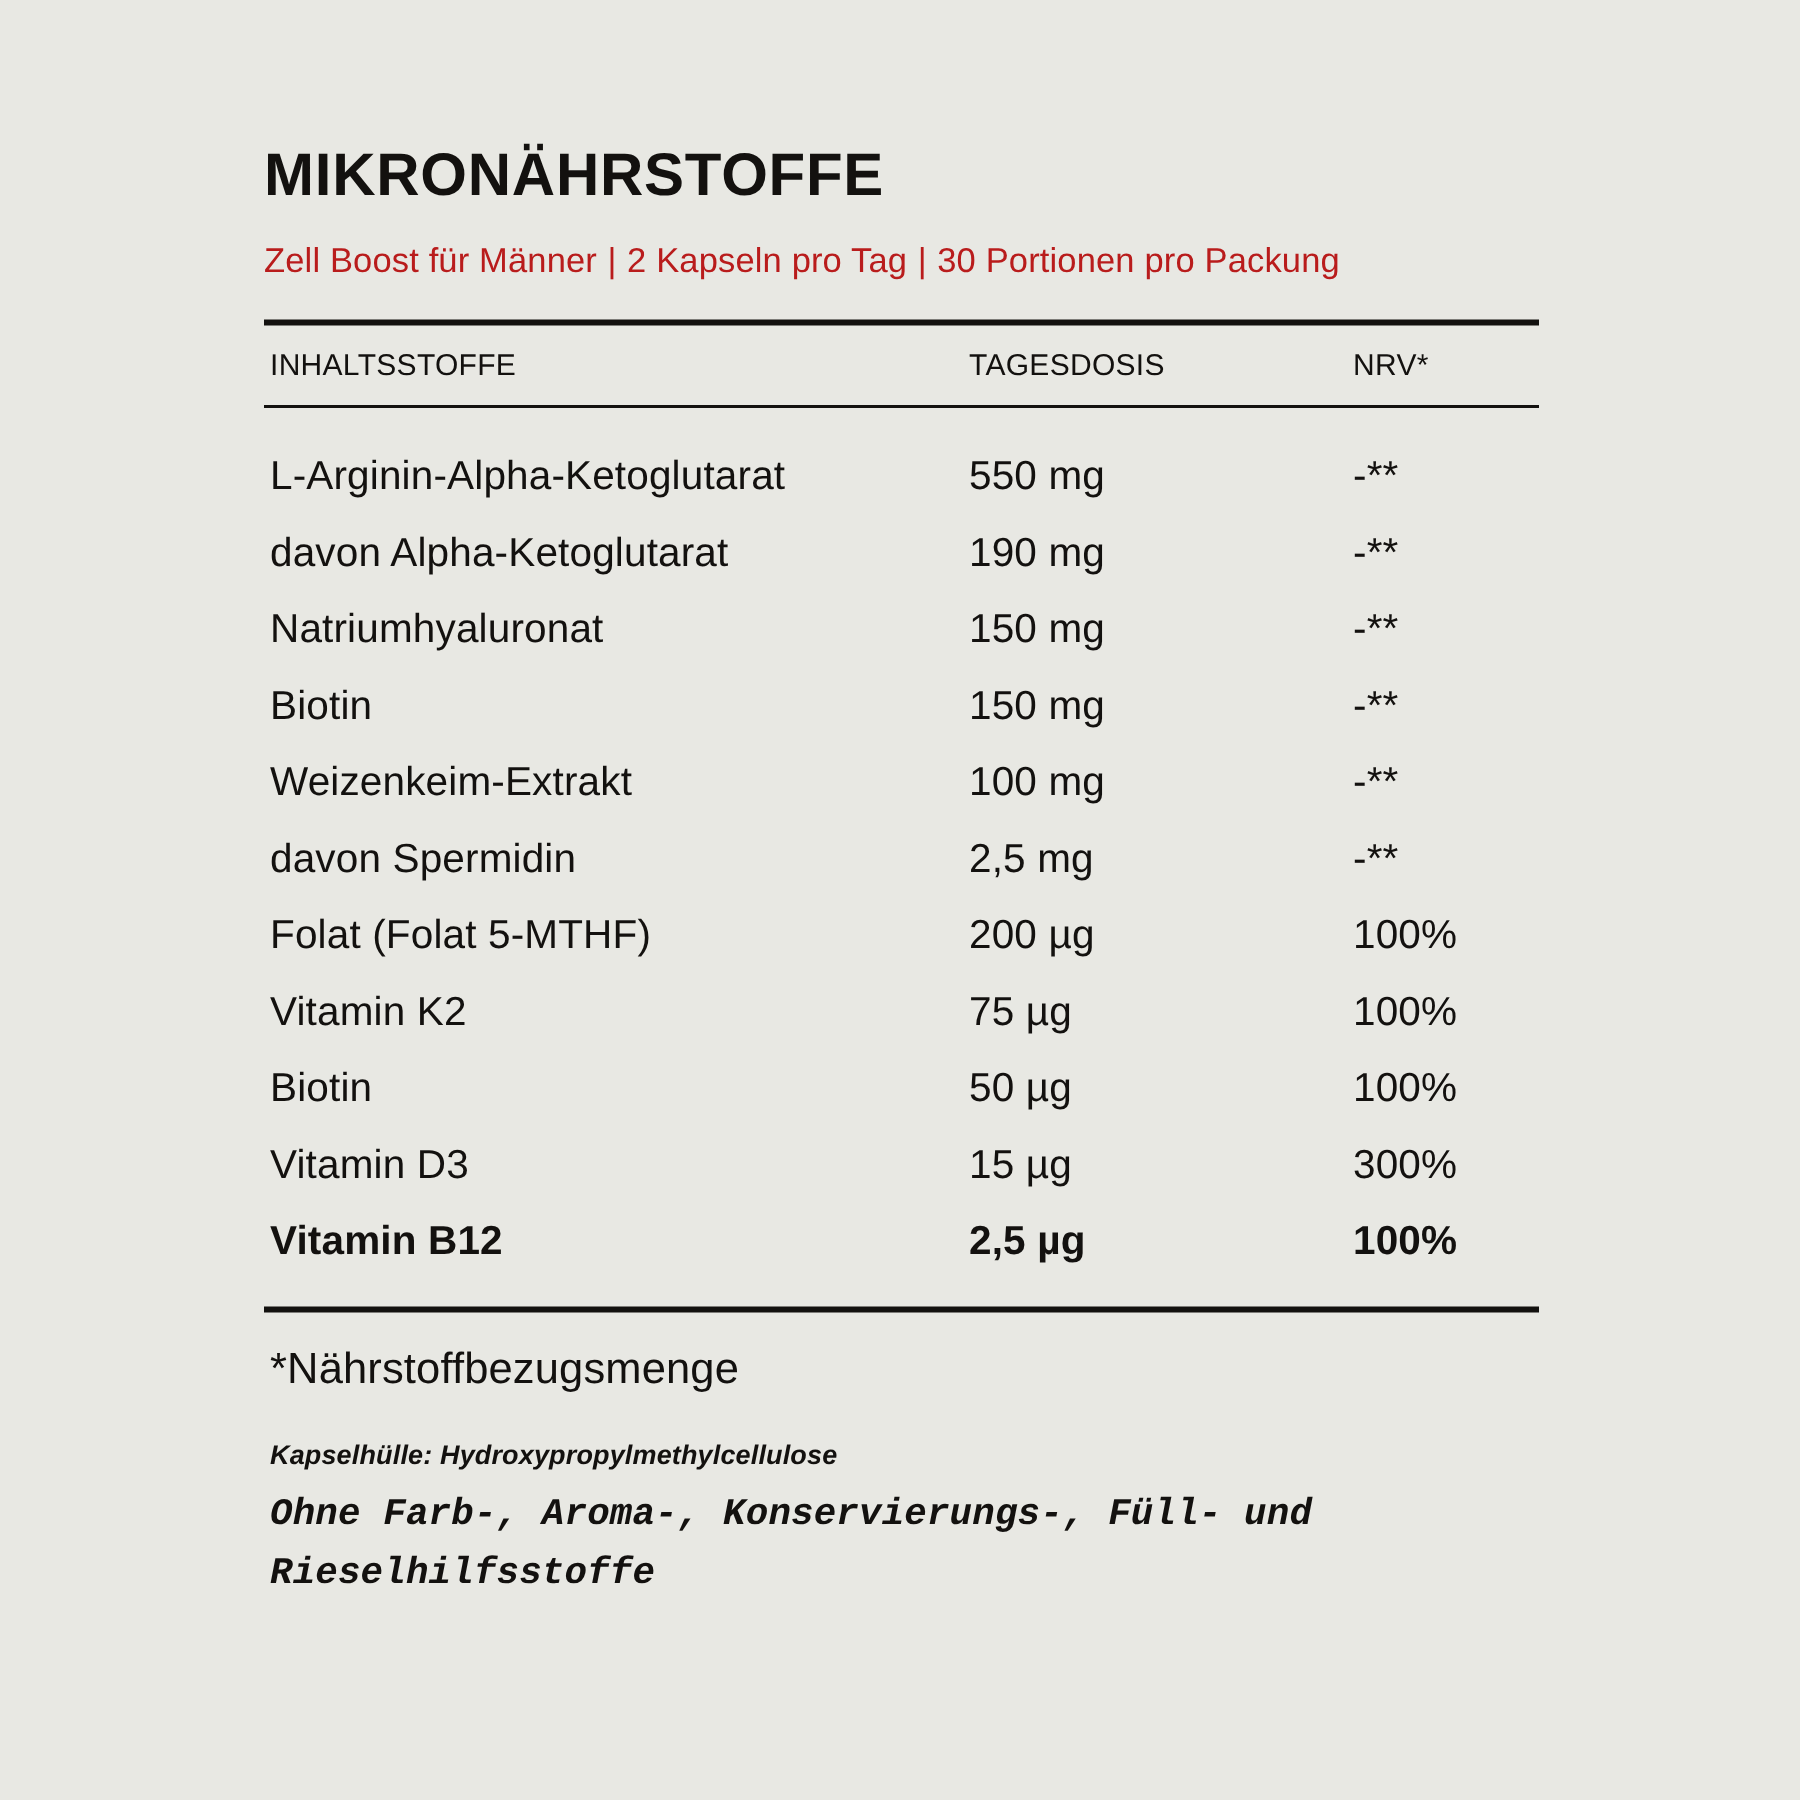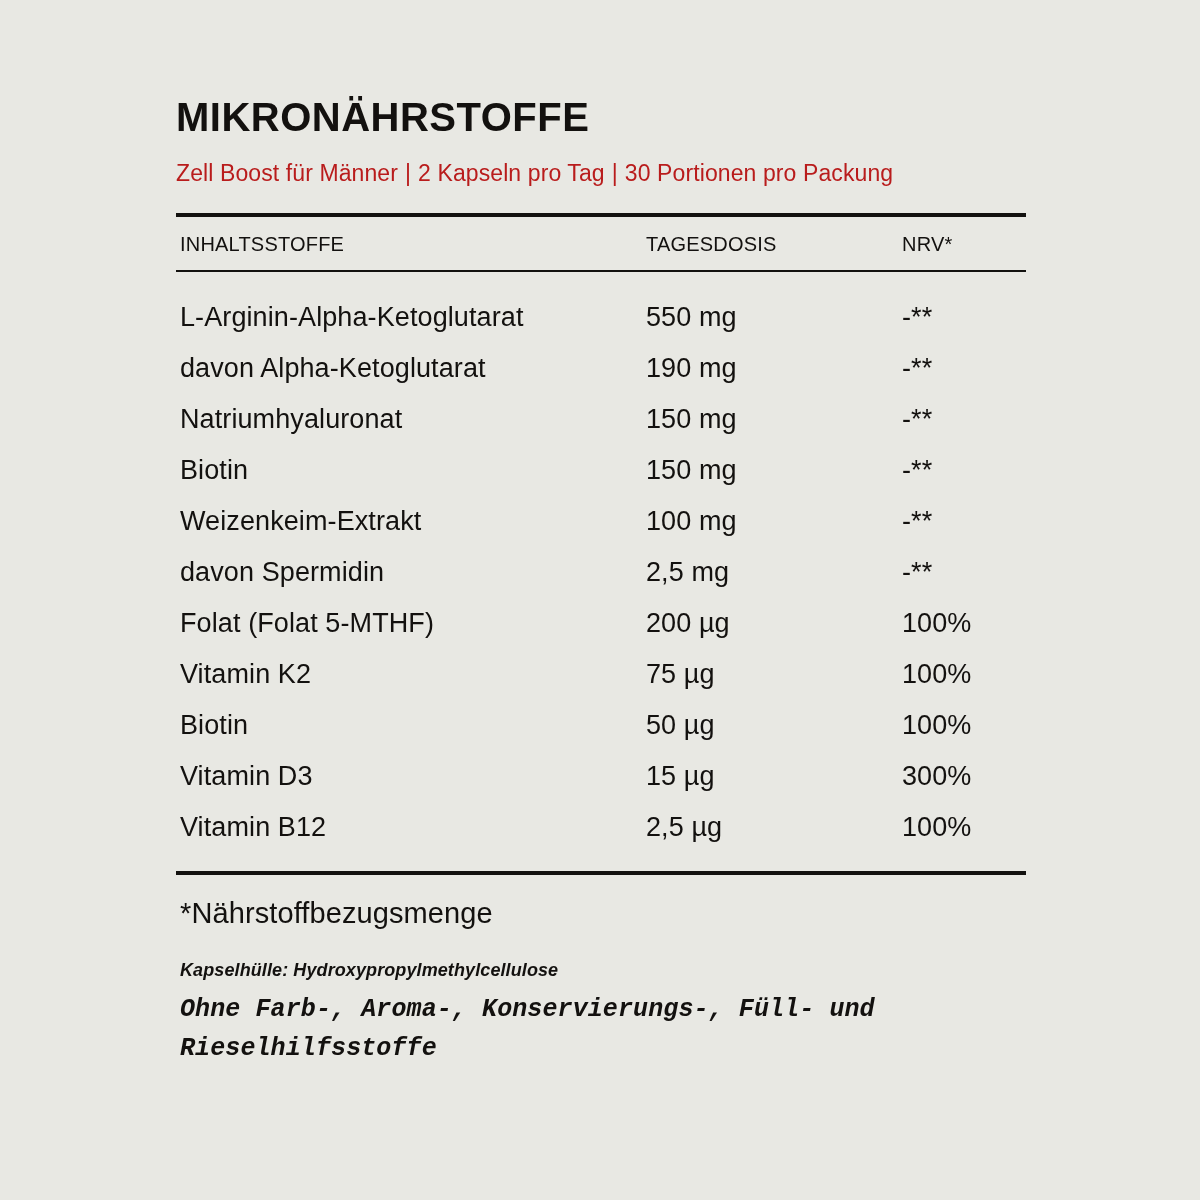--- a/index.html
+++ b/index.html
@@ -62,21 +62,21 @@
   table.nutri td {
     font-size: 27px;
     padding: 16px 0 4px 4px;
     letter-spacing: 0.1px;
     white-space: nowrap;
   }
   .col-name { width: 466px; }
   .col-dose { width: 256px; }
   .col-nrv  { width: 128px; }
   tr.first-row td { padding-top: 30px; }
-  tr.last-row td { padding-bottom: 28px; }
+  tr.last-row td { padding-bottom: 28px; font-weight: bold; }
   .footnote {
     font-size: 29px;
     margin: 22px 0 0 4px;
     letter-spacing: 0.1px;
   }
   .capsule {
     font-size: 18px;
     font-style: italic;
     margin: 30px 0 0 4px;
     letter-spacing: 0.1px;

